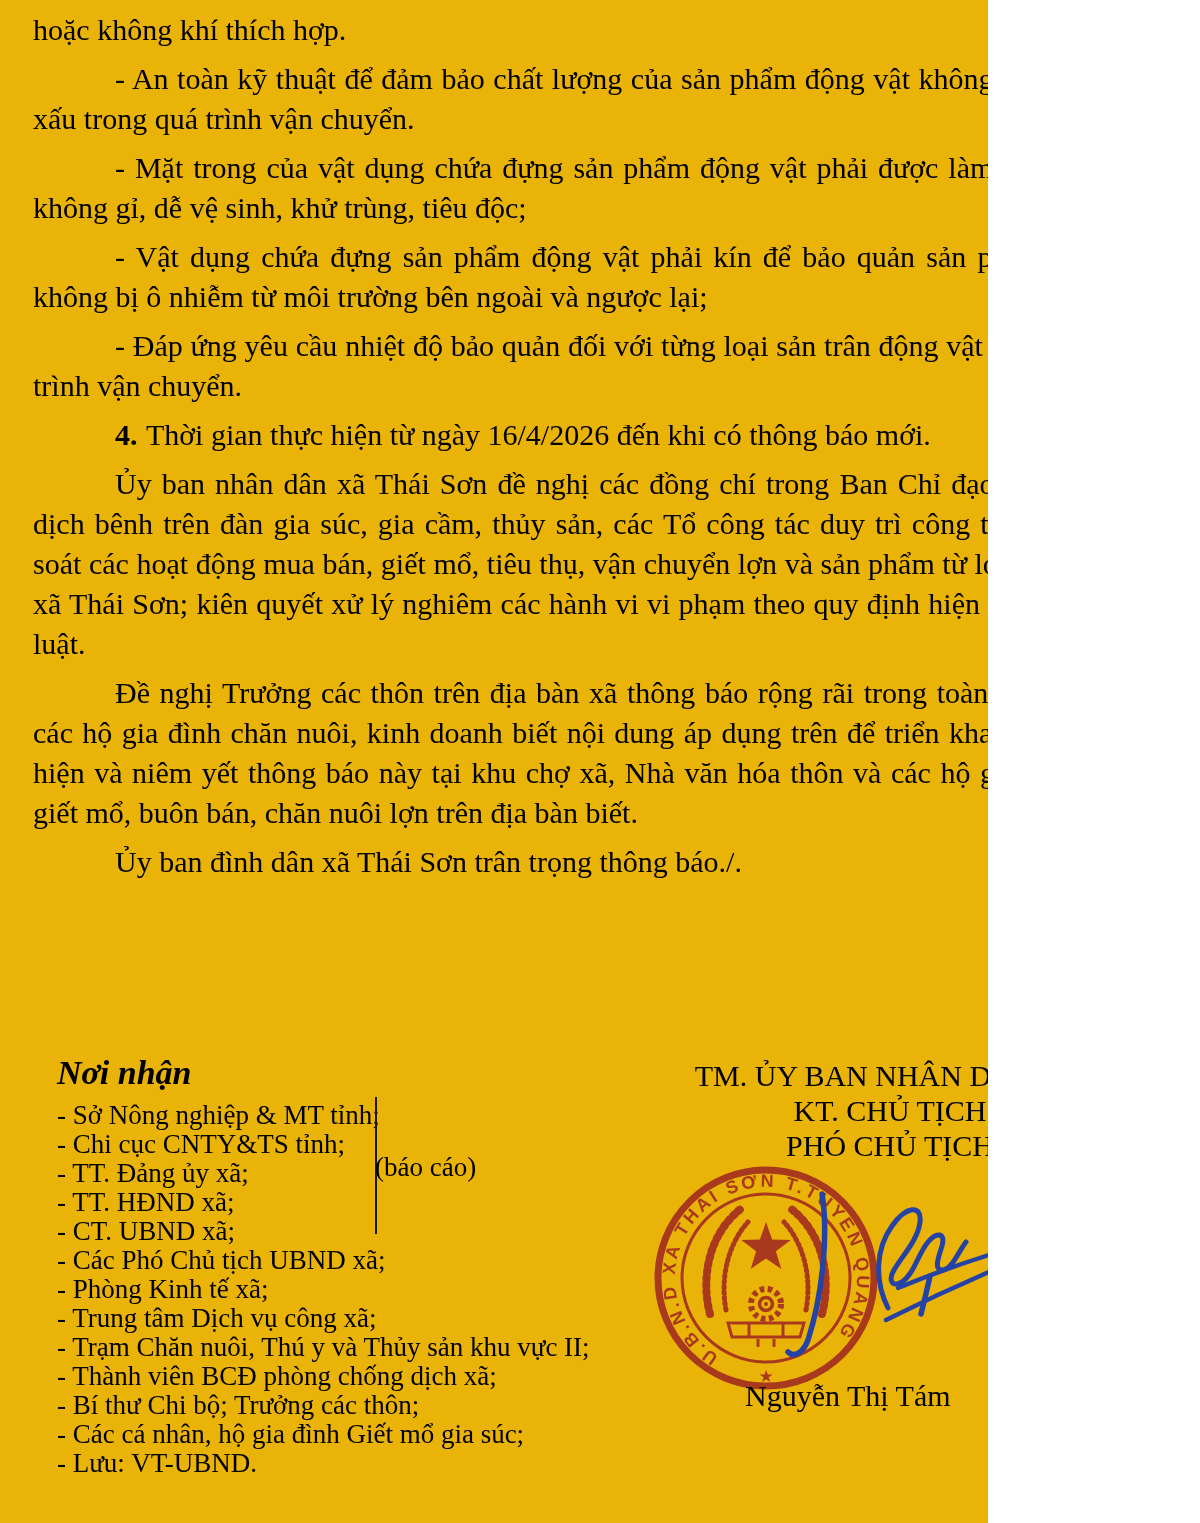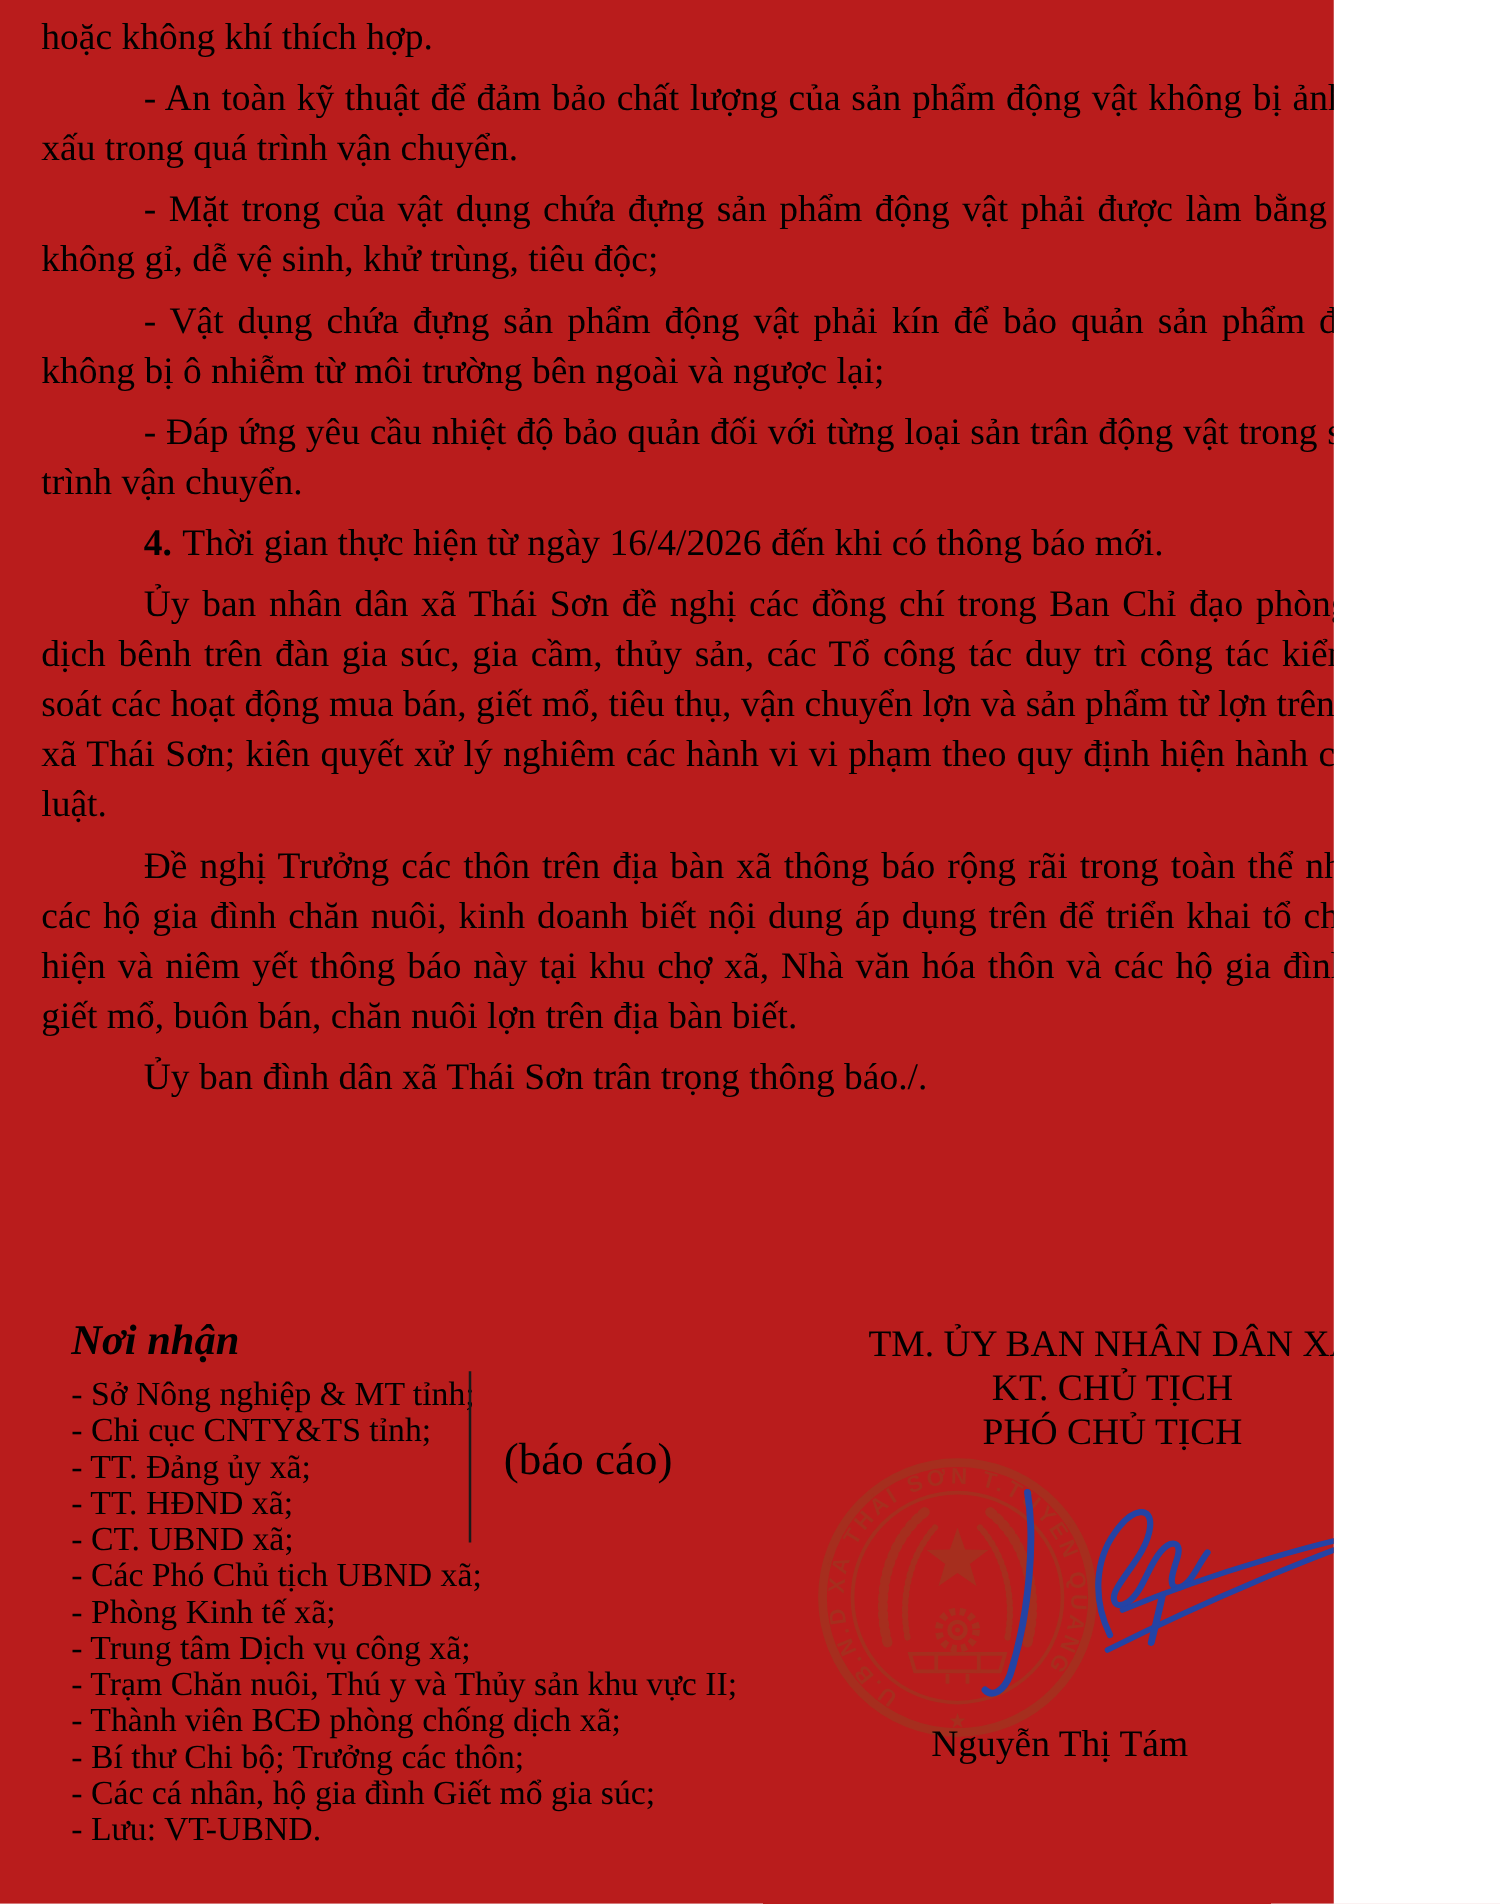--- a/index.html
+++ b/index.html
@@ -1,20 +1,20 @@
 <!DOCTYPE html>
 <html><head>
 <meta charset="utf-8">
 <style>
   * { margin:0; padding:0; box-sizing:border-box; }
   html,body { background:#ffffff; }
   .page {
     position:relative;
-    width:1067px; height:1523px;
-    background:#b91c1c;
+    width:988px; height:1523px;
+    background:#eab308;
     font-family:"Liberation Serif", serif;
     color:#000;
     overflow:hidden;
   }
   
   .doc-body {
     position:absolute; left:33px; top:10px; width:1130px;
   }
   .doc-body p {
     font-size:30px; line-height:40px;
@@ -33,22 +33,22 @@
   .recipients .heading {
     font-size:34px; font-weight:bold; font-style:italic;
     line-height:34px; margin-bottom:11px;
   }
   .recipients .item { white-space:nowrap; }
   .bracket-line {
     position:absolute; left:375px; top:1097px; height:137px; width:0;
     border-left:2px solid #1a1a1a;
   }
   .bracket-note {
-    position:absolute; left:403px; top:1152px;
-    font-size:36px; line-height:30px;
+    position:absolute; left:375px; top:1152px;
+    font-size:27px; line-height:30px;
   }
   
   .sign-head {
     position:absolute; left:670px; top:1058px; width:440px;
     text-align:center; font-weight:normal;
     font-size:30px; line-height:35px;
   }
   .seal-svg { position:absolute; left:646px; top:1158px; width:240px; height:240px; z-index:1; opacity:0.93; }
   .signature-svg { position:absolute; left:770px; top:1160px; width:360px; height:200px; z-index:2; }
   .signer-name {

